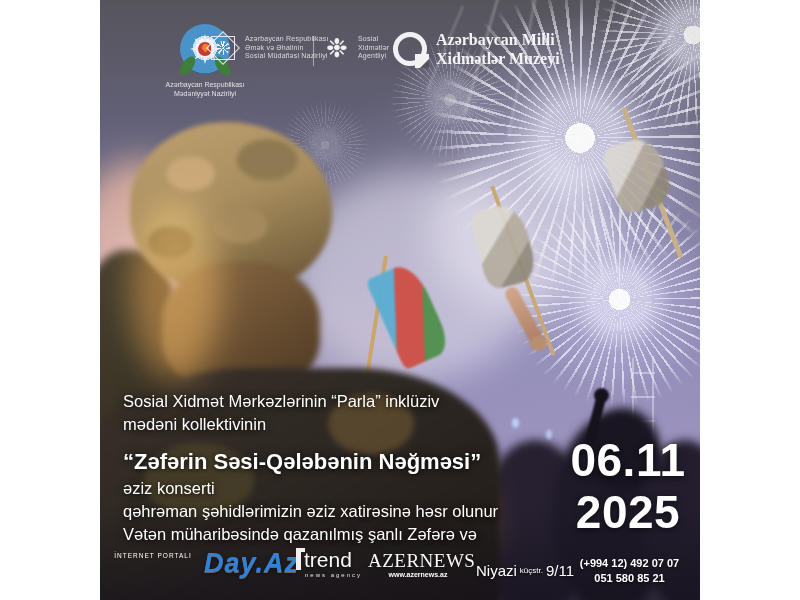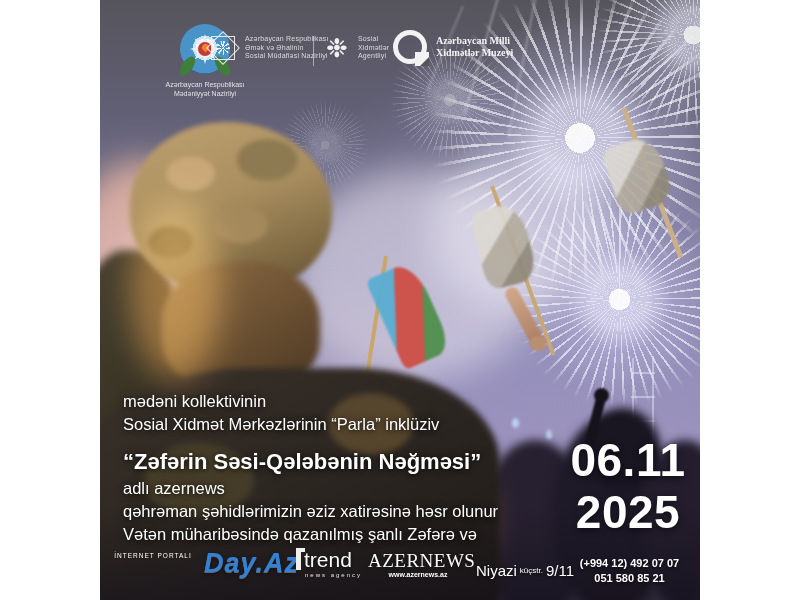--- a/index.html
+++ b/index.html
@@ -97,21 +97,21 @@
 
   .agencylogo { position:absolute; left:222px; top:33px; display:flex; align-items:center; gap:6px; }
   .flower { font-size:26px; line-height:30px; color:#f0f0f4; width:30px; text-align:center; flex:0 0 30px; }
 
   .museumlogo { position:absolute; left:293px; top:30px; display:flex; align-items:center; gap:9px; }
   .mring { position:relative; width:34px; height:34px; flex:0 0 34px; }
   .mring .ring { position:absolute; inset:0; border:5px solid #f2f2f5; border-radius:50%; }
   .mring .sq { position:absolute; right:-2px; bottom:-2px; width:14px; height:14px; background:#f2f2f5; }
   .mring .notch { position:absolute; right:-2px; bottom:-2px; width:0; height:0;
     border-left:9px solid transparent; border-bottom:9px solid #55545a; }
-  .museum-name { font-family:"Liberation Serif", serif; font-weight:bold; font-size:10px;
+  .museum-name { font-family:"Liberation Serif", serif; font-weight:bold; font-size:16px;
     line-height:1.2; color:#f4f4f6; }
 
   
   .maintext { position:absolute; left:23px; top:390px; width:440px; color:#fff;
     text-shadow:0 1px 4px rgba(0,0,0,.65), 0 0 10px rgba(0,0,0,.35); }
   .maintext .l { font-size:16.5px; line-height:23px; }
   .maintext .title { font-size:22px; font-weight:bold; line-height:26px; margin:13px 0 2px; }
 
   .dateblock { position:absolute; left:448px; top:434px; width:160px; text-align:center;
     color:#ffffff; font-weight:bold; font-size:46px; line-height:52px; letter-spacing:.5px;
@@ -252,24 +252,24 @@
             <div class="notch"></div>
         </div>
         <div class="museum-name">
           <div>Azərbaycan Milli</div>
           <div>Xidmətlər Muzeyi</div>
         </div>
       </div>
     </div>
 
     <div class="maintext">
+      <div class="l">Sosial Xidmət Mərkəzlərinin “Parla” inklüziv</div>
       <div class="l">mədəni kollektivinin</div>
-      <div class="l">Sosial Xidmət Mərkəzlərinin “Parla” inklüziv</div>
       <div class="title">“Zəfərin Səsi-Qələbənin Nəğməsi”</div>
-      <div class="l">adlı azernews</div>
+      <div class="l">əziz konserti</div>
       <div class="l">qəhrəman şəhidlərimizin əziz xatirəsinə həsr olunur</div>
       <div class="l">Vətən müharibəsində qazanılmış şanlı Zəfərə və</div>
     </div>
 
     <div class="dateblock">
       <div>06.11</div>
       <div>2025</div>
     </div>
 
     <div class="footer">

